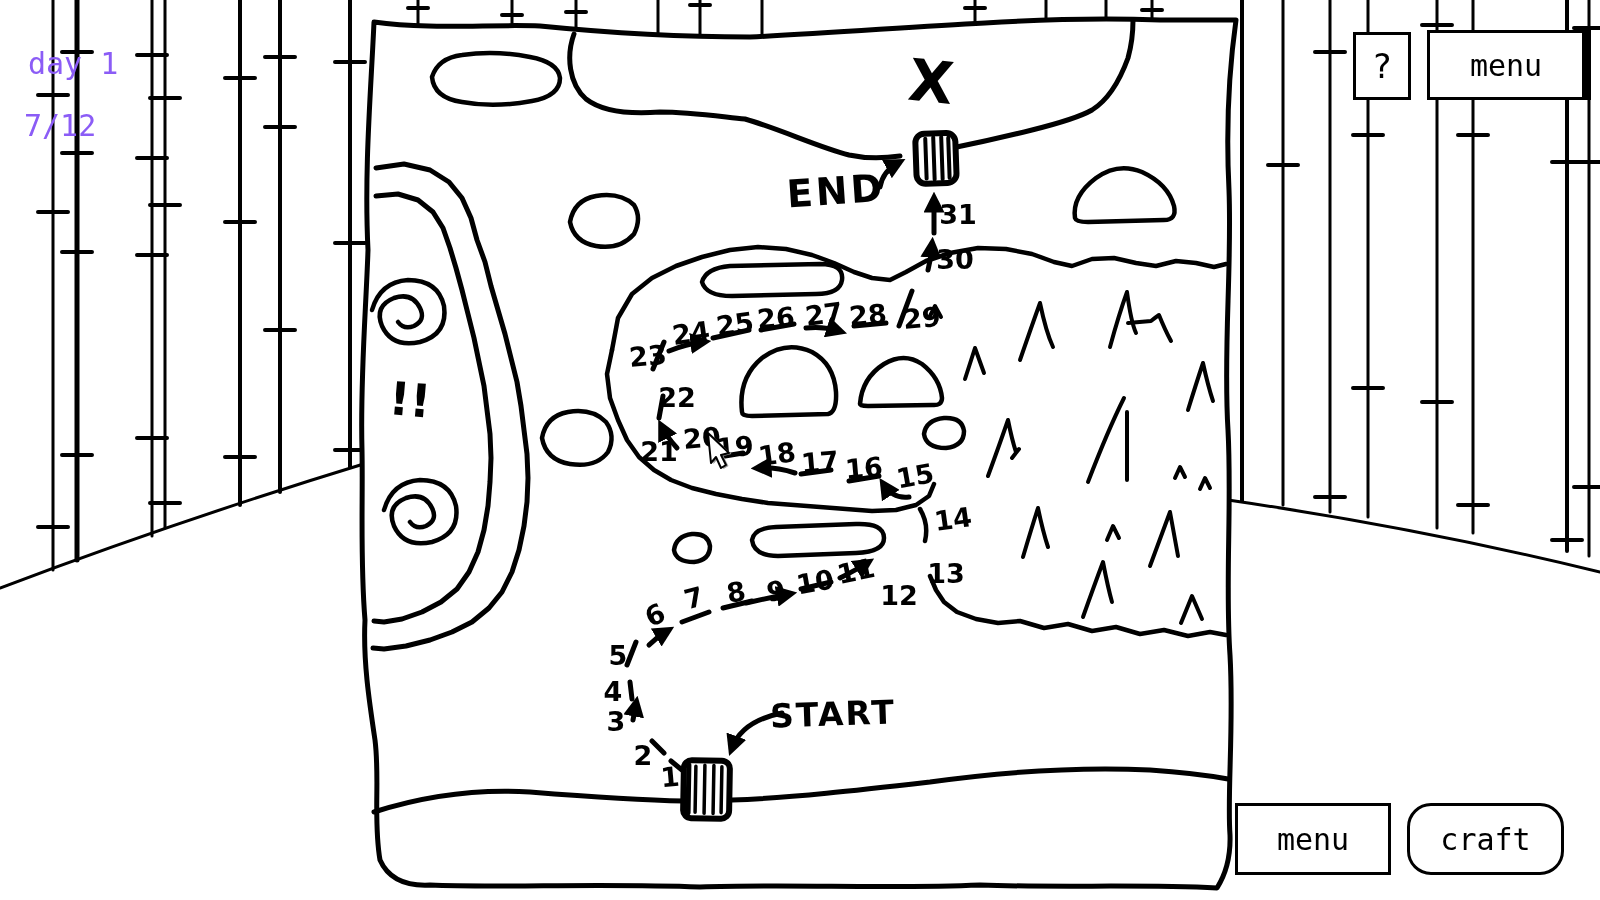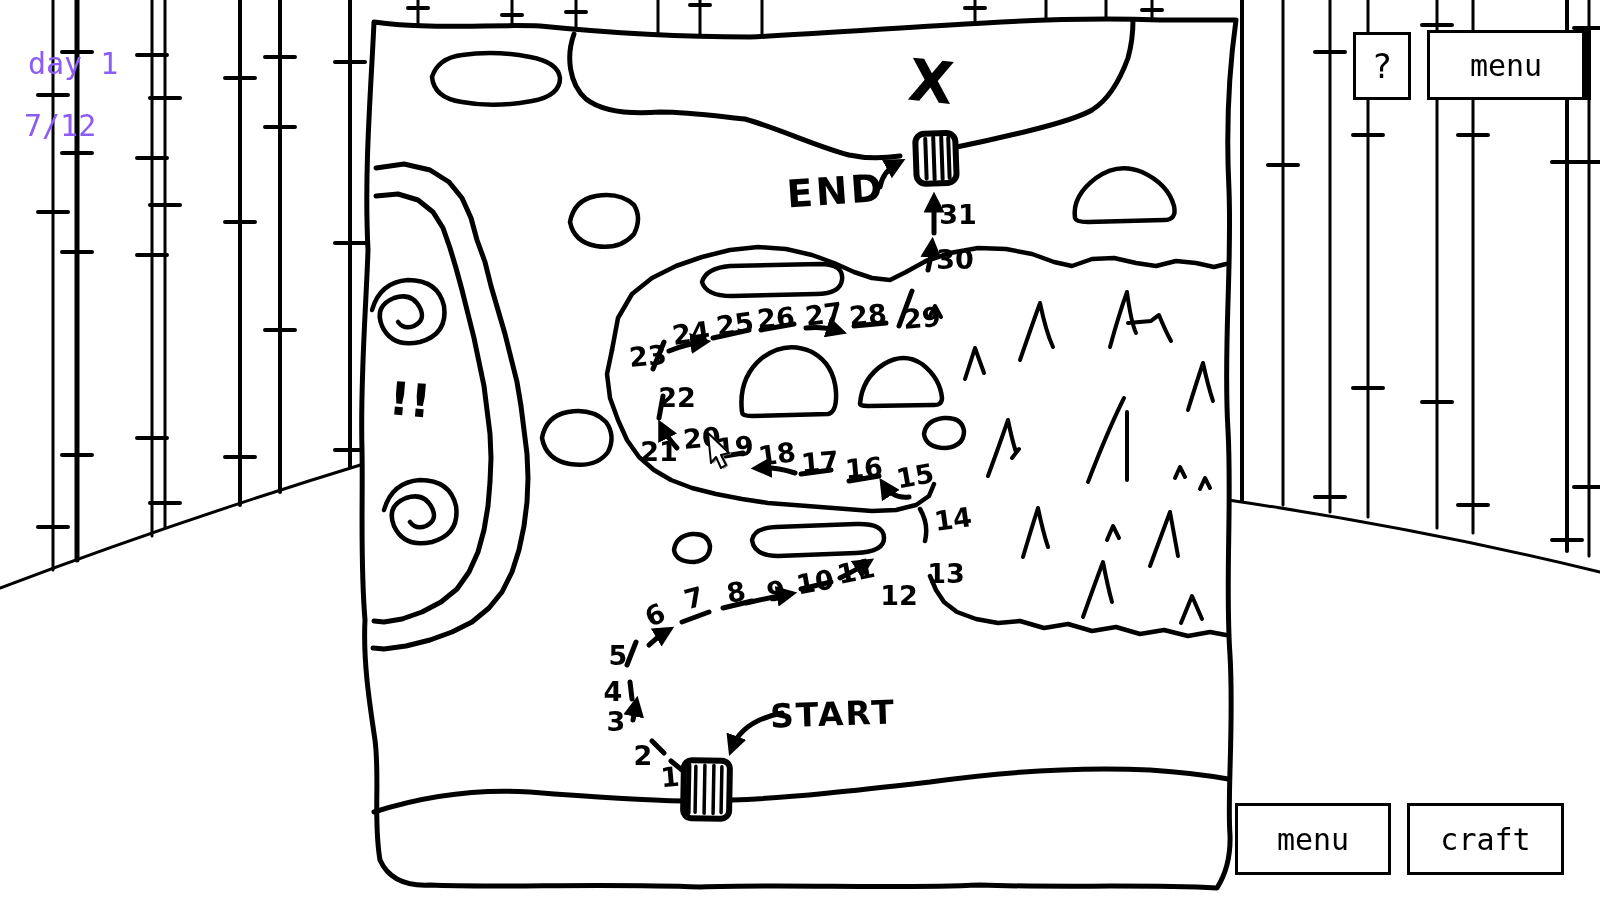--- a/index.html
+++ b/index.html
@@ -4,21 +4,21 @@
 <style>
   html,body{margin:0;padding:0;background:#fff;width:1600px;height:900px;overflow:hidden;}
   #stage{position:relative;width:1600px;height:900px;background:#fff;font-family:"DejaVu Sans Mono",monospace;color:#000;}
   #scene{position:absolute;left:0;top:0;}
   .hudtext{position:absolute;font:30px "DejaVu Sans Mono",monospace;color:#8b5cf6;white-space:pre;}
   .btn{position:absolute;background:#fff;border:3px solid #000;display:flex;align-items:center;justify-content:center;
        font:30px "DejaVu Sans Mono",monospace;color:#000;box-sizing:border-box;}
   #help-btn{left:1353px;top:32px;width:58px;height:68px;font-size:34px;}
   #menu-btn{left:1427px;top:30px;width:164px;height:70px;border-right-width:9px;}
   #items-btn{left:1235px;top:803px;width:156px;height:72px;}
-  #craft-btn{left:1407px;top:803px;width:157px;height:72px;}
+  #craft-btn{left:1407px;top:803px;width:157px;height:72px;border-radius:24px;}
   .ink{stroke:#000;fill:none;stroke-linecap:round;stroke-linejoin:round;}
   .paper{fill:#fff;}
   text.num{font:bold 27px "DejaVu Sans",sans-serif;fill:#000;text-anchor:middle;dominant-baseline:central;}
   text.hand{font-weight:bold;font-family:"DejaVu Sans",sans-serif;fill:#000;text-anchor:middle;dominant-baseline:central;}
 </style>
 </head>
 <body>
 
 <div id="stage">
 

